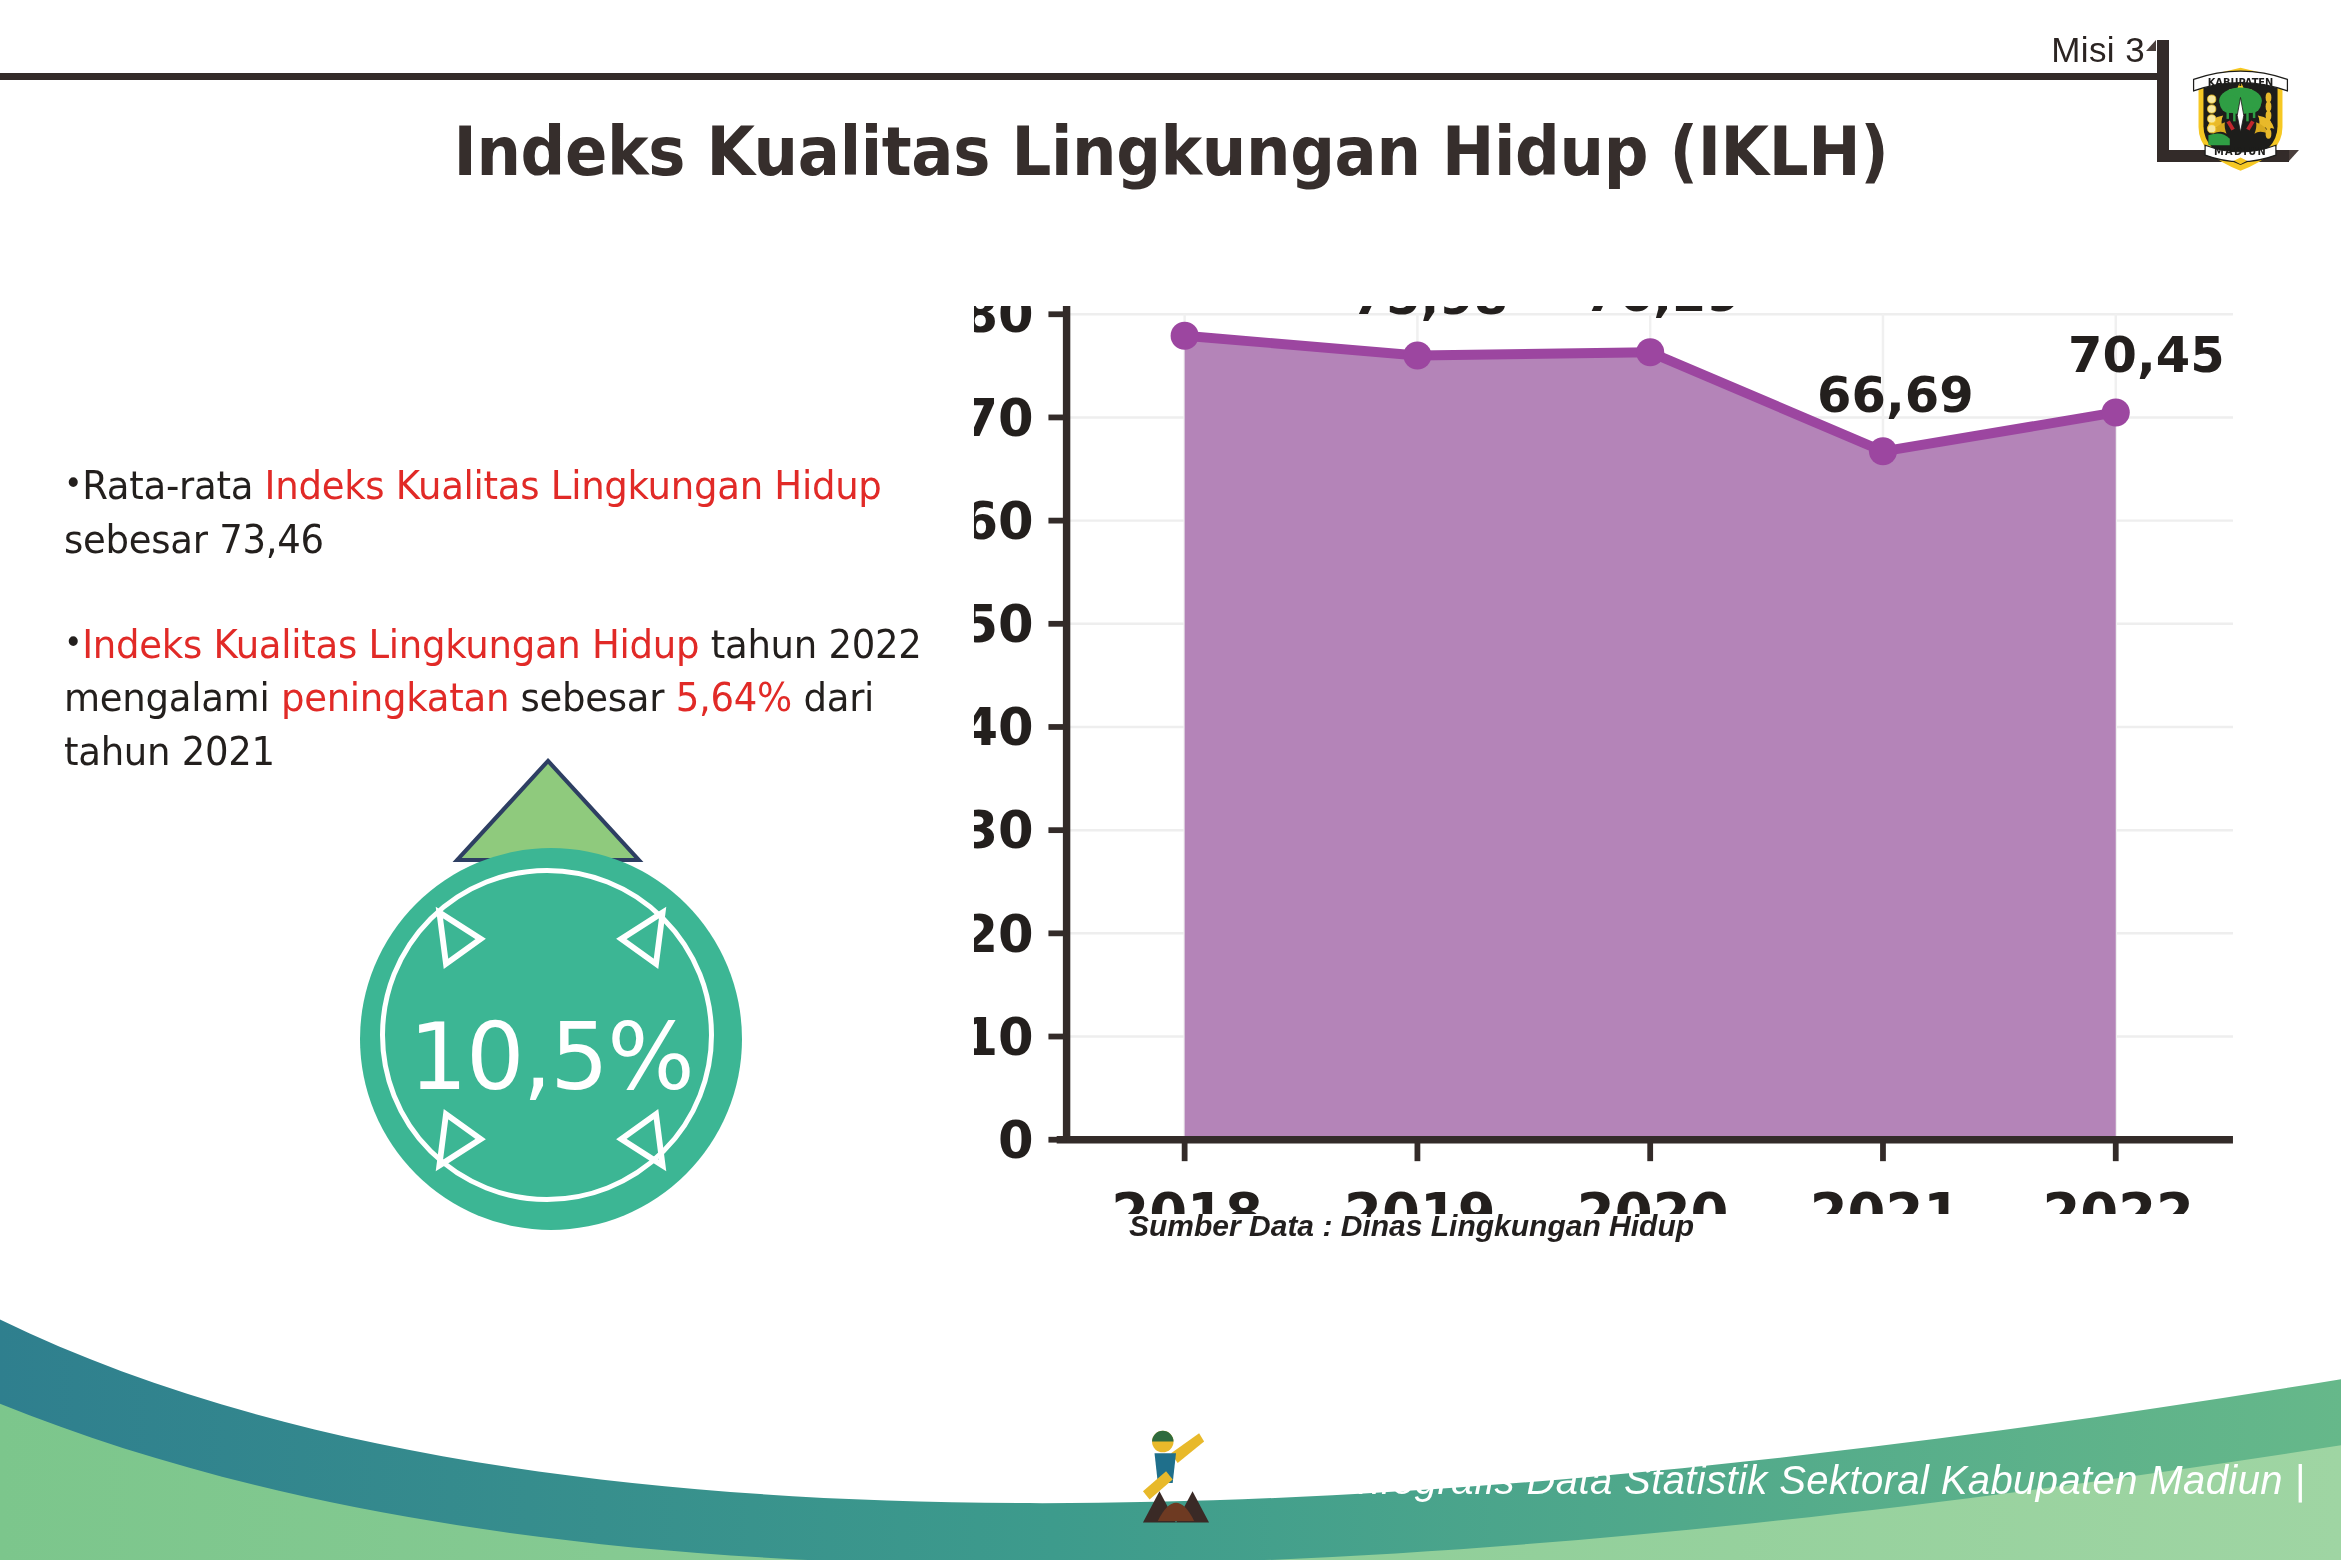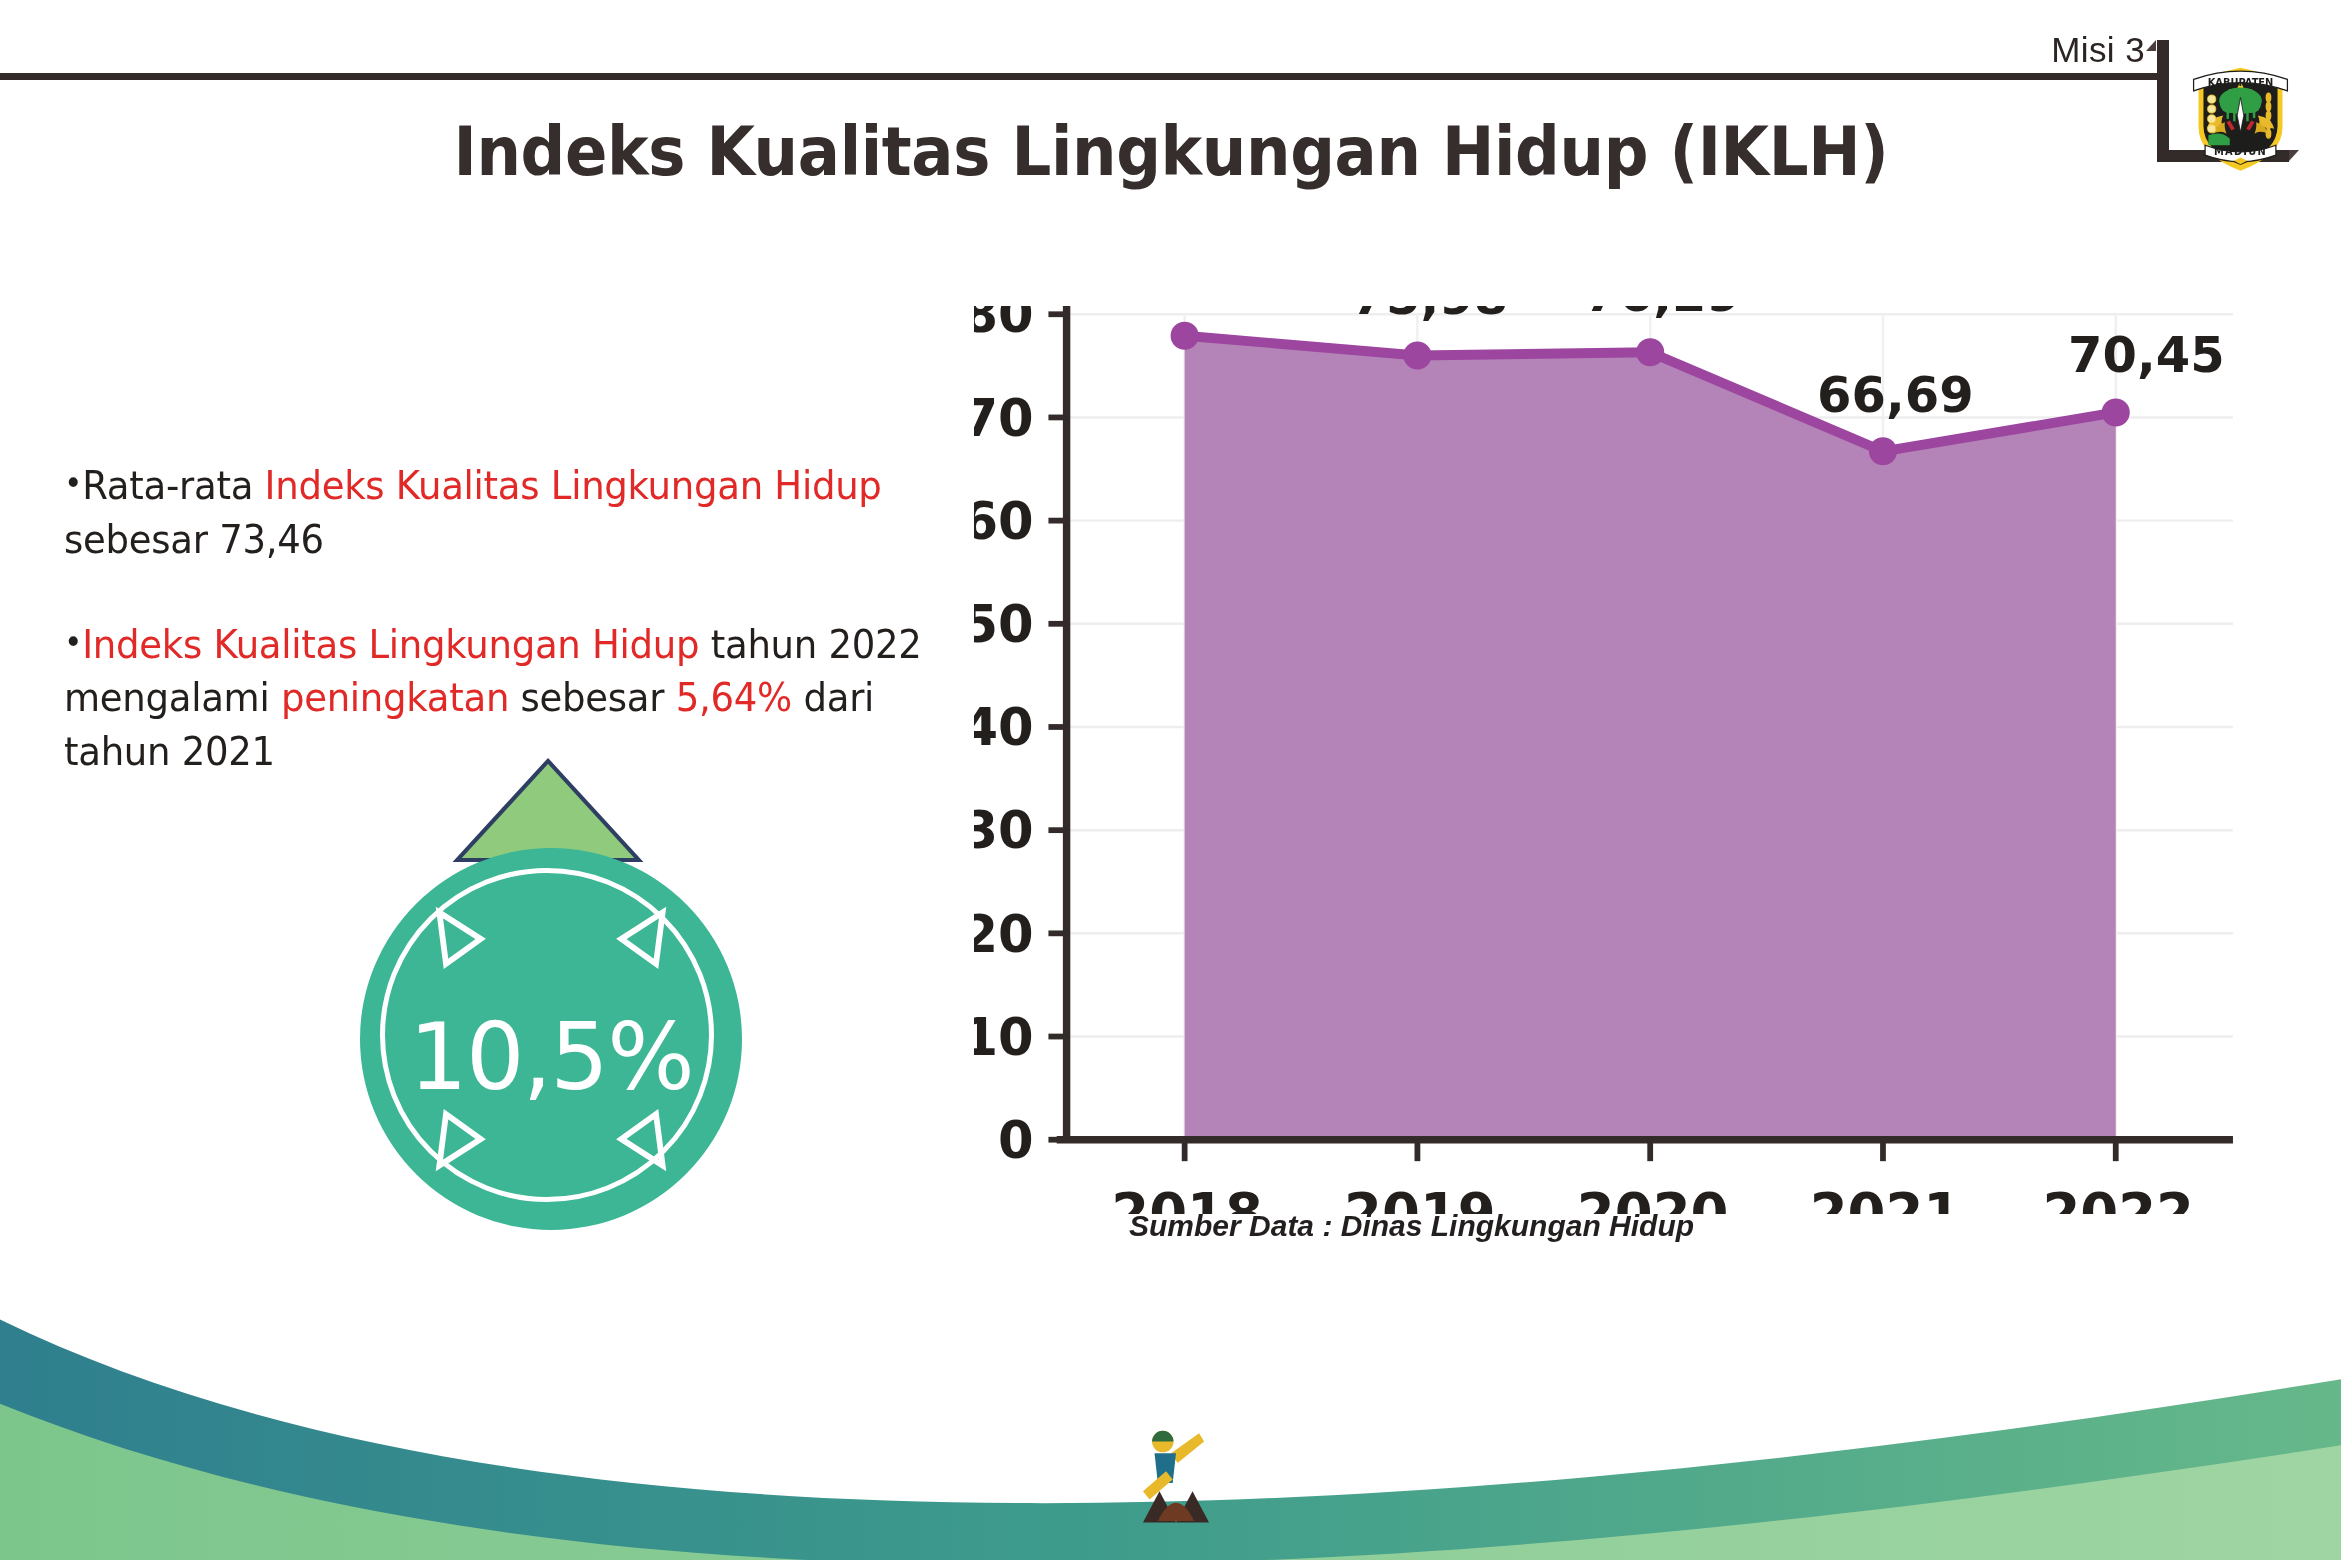--- a/index.html
+++ b/index.html
@@ -432,15 +432,16 @@
 
     <path d="M20 40 L46 40 L42 76 L24 76 Z" fill="#1f6f8b"></path>
 
     <path d="M6 86 L34 62 L42 72 L14 96 Z" fill="#e8b92a"></path>
 
     <path d="M6 124 L26 86 L46 124 Z" fill="#3a2a26"></path>
     <path d="M46 124 L66 86 L86 124 Z" fill="#3a2a26"></path>
     <path d="M24 122 Q46 78 68 122 Z" fill="#6e3a22"></path>
   </svg>
 
+  <div class="footer-text">Media Infografis Data Statistik Sektoral Kabupaten Madiun |</div>
 
 </div>
 
 
 </body></html>

